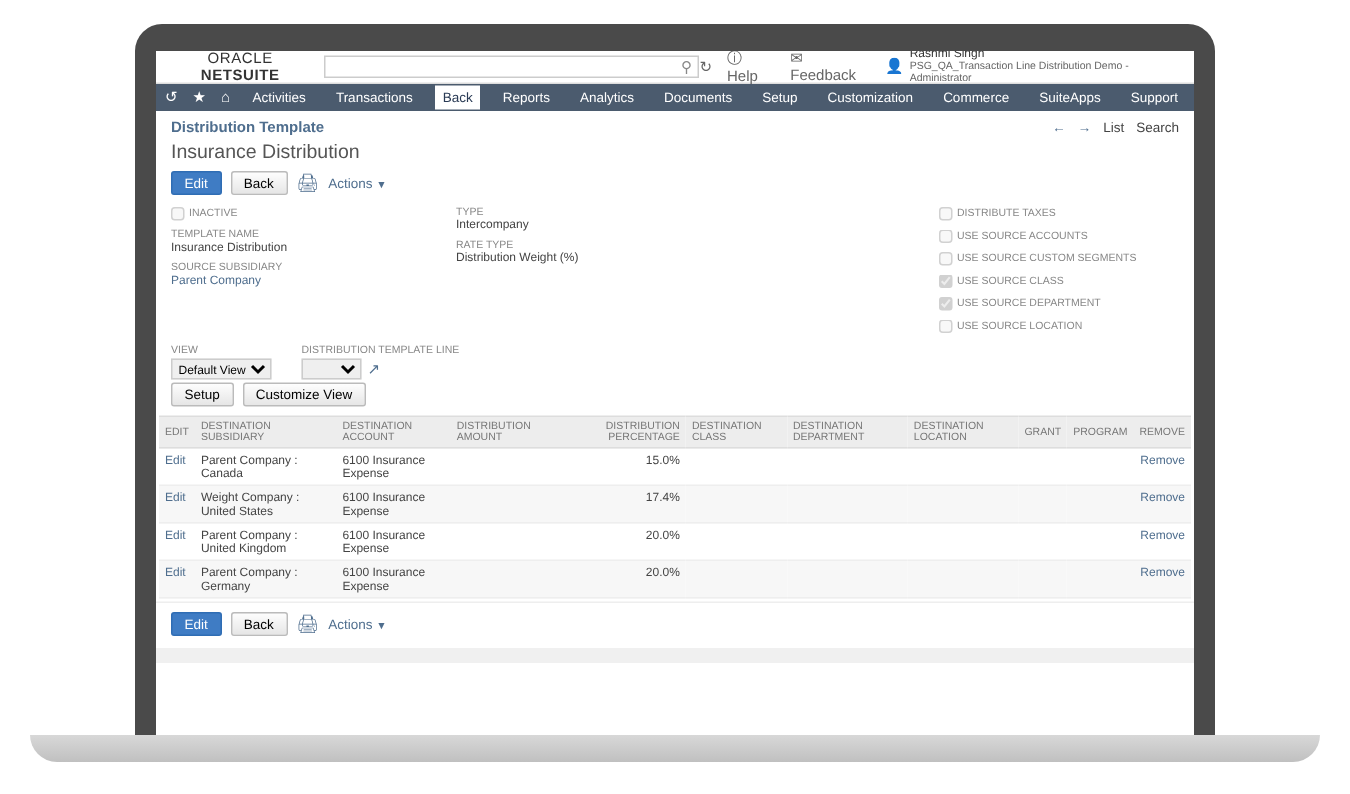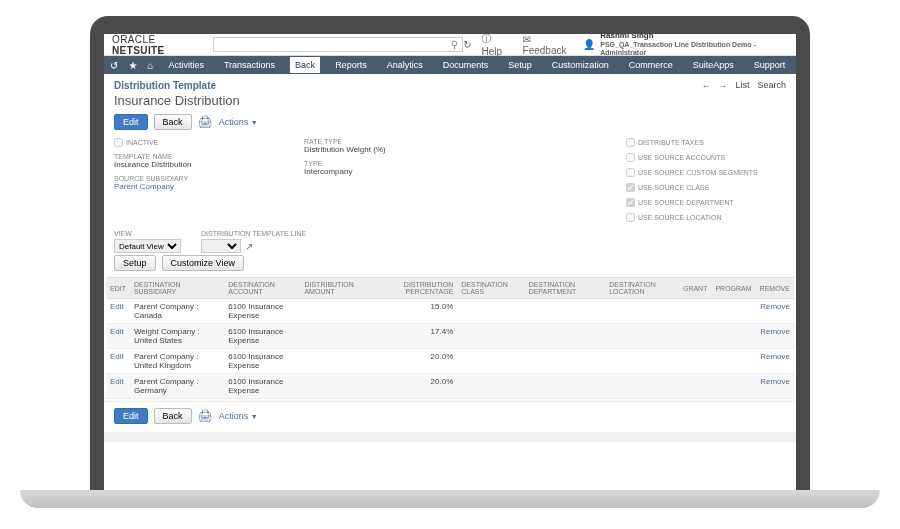--- a/index.html
+++ b/index.html
@@ -31,29 +31,29 @@
     width: 692px; height: 460px;
     background: #fff;
     overflow: hidden;
     position: relative;
   }
   .topbar {
     display:flex; align-items:center;
     height:22px; padding:0 8px;
     border-bottom:1px solid #ddd;
   }
-  .logo { font-size:10px; font-weight:bold; letter-spacing:0.4px; color:#333;}
+  .logo { font-size:10px; font-weight:bold; letter-spacing:0.4px; color:#333;text-align:center;}
   .logo .oracle{font-weight:normal;}
   .searchbox { margin-left:8px; flex:0 0 250px; height:15px; border:1px solid #ccc; display:flex; align-items:center; padding:0 4px;}
   .searchbox input{border:none;flex:1;font-size:9px;outline:none;}
   .search-icon{color:#888;font-size:10px;}
   .top-right{margin-left:auto;display:flex;align-items:center;gap:10px;}
   .top-right .icn{color:#666;font-size:10px;cursor:pointer;}
   .user-block{display:flex;align-items:center;gap:4px;}
-  .user-text{font-size:7px;color:#666;line-height:1.1;font-weight:bold;}
+  .user-text{font-size:7px;color:#666;line-height:1.1;}
   .user-name{display:block;font-size:8px;color:#333;}
   .menubar{background:#4b5b6e;height:18px;display:flex;align-items:center;padding:0 6px;gap:10px;}
   .menubar .micon{color:#fff;font-size:10px;}
   .menubar .mitem{color:#fff;font-size:9px;cursor:pointer;padding:3px 5px;}
   .menubar .mitem.active{background:#fff;color:#2a3b55;}
   .page-head{padding:6px 10px 2px;position:relative;}
   .page-title{color:#4f6e8e;font-size:10px;font-weight:bold;}
   .page-sub{color:#555;font-size:13px;font-weight:normal;margin-top:2px;}
   .head-actions{position:absolute;right:10px;top:6px;display:flex;align-items:center;gap:8px;font-size:9px;color:#444;}
   .head-actions .arrow{color:#4f6e8e;cursor:pointer;}
@@ -160,26 +160,26 @@
             <div class="flabel">TEMPLATE NAME</div>
             <div>Insurance Distribution</div>
           </div>
       <div>
             <div class="flabel">SOURCE SUBSIDIARY</div>
             <div class="flink">Parent Company</div>
           </div>
     </div>
     <div class="fcol">
       <div>
+            <div class="flabel">TYPE</div>
+            <div>Intercompany</div>
+          </div>
+      <div>
             <div class="flabel">RATE TYPE</div>
             <div>Distribution Weight (%)</div>
-          </div>
-      <div>
-            <div class="flabel">TYPE</div>
-            <div>Intercompany</div>
           </div>
     </div>
     <div class="fcol" style="margin-left:auto">
       <div class="chk">
             <input type="checkbox" disabled="" style="">
             <span class="flabel">DISTRIBUTE TAXES</span>
           </div>
       <div class="chk">
             <input type="checkbox" disabled="" style="">
             <span class="flabel">USE SOURCE ACCOUNTS</span>

